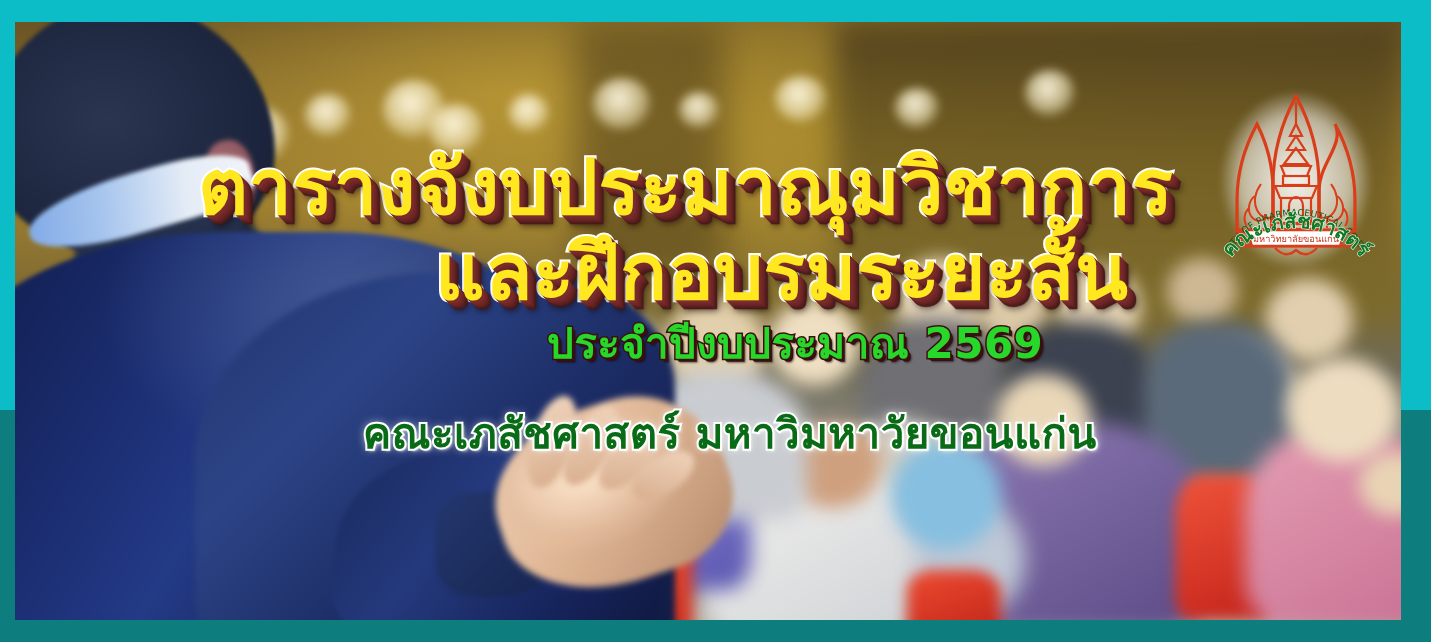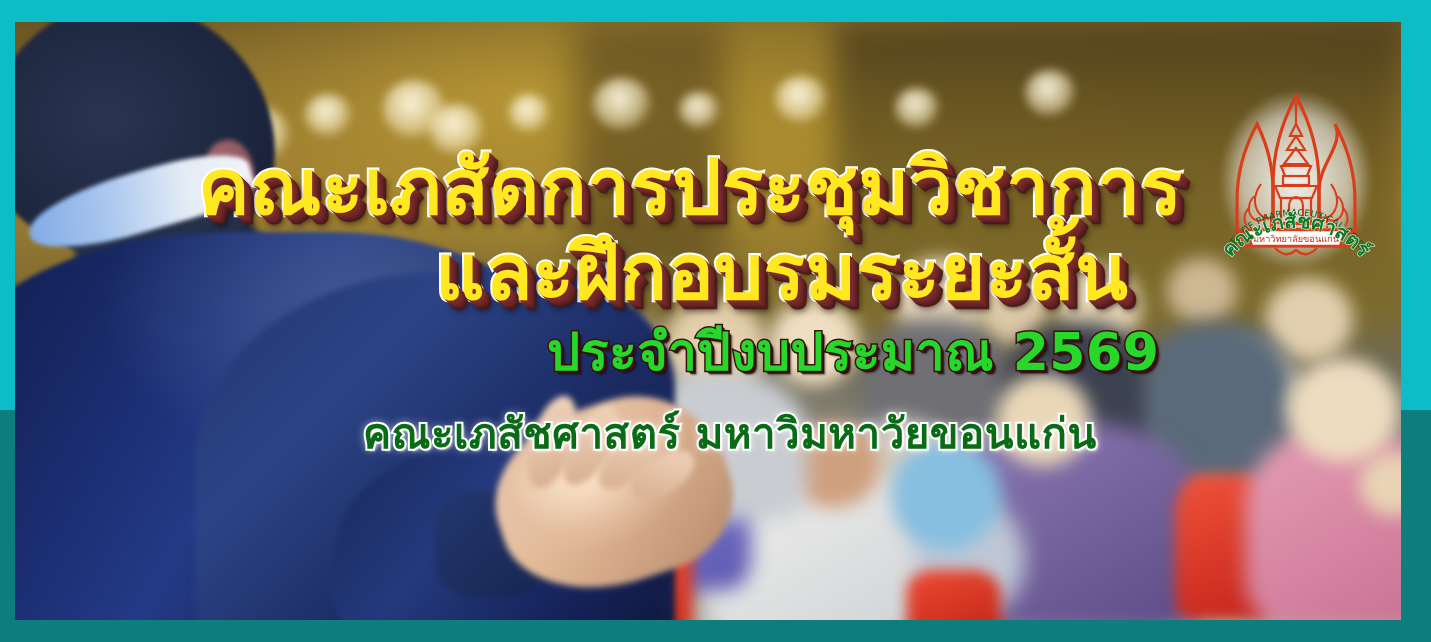--- a/index.html
+++ b/index.html
@@ -163,21 +163,21 @@
   
   .t-dgreen{
     color:#0a6b16;
     -webkit-text-stroke:4px #ffffff;
     paint-order:stroke fill;
     text-shadow:0 0 10px rgba(255,255,255,.9), 2px 2px 3px rgba(255,255,255,.8);
   }
 
   #line1{left:183px;top:104px;font-size:77px;}
   #line2{left:420px;top:189px;font-size:77px;}
-  #line3{left:532px;top:288px;font-size:52px;}
+  #line3{left:532px;top:288px;font-size:42px;}
   #line4{left:348px;top:378px;font-size:42px;}
 
   
   #logo{
     position:absolute;left:1196px;top:58px;width:170px;height:222px;
   }
   #logo .halo{
     position:absolute;left:0;top:0;width:170px;height:222px;
     background:radial-gradient(ellipse 58% 52% at 50% 45%, rgba(255,255,255,.92) 0%, rgba(255,255,255,.55) 55%, rgba(255,255,255,0) 78%);
     filter:blur(3px);
@@ -260,21 +260,21 @@
     <div class="lyr shoulder"></div>
     <div class="lyr shoulder2"></div>
     <div class="lyr arm"></div>
     <div class="lyr cuff"></div>
     <div class="lyr hand"></div>
     <div class="lyr finger" style="left:516px;top:372px;width:42px;height:96px;transform:rotate(18deg);"></div>
     <div class="lyr finger" style="left:556px;top:380px;width:40px;height:88px;transform:rotate(30deg);"></div>
     <div class="lyr finger" style="left:596px;top:396px;width:38px;height:80px;transform:rotate(44deg);"></div>
     <div class="lyr finger" style="left:630px;top:418px;width:36px;height:70px;transform:rotate(58deg);"></div>
 
-    <span class="tl t-yellow" id="line1">คณะเภสัดการประชุมวิชาการ</span>
+    <span class="tl t-yellow" id="line1">ตารางจังบประมาณุมวิชาการ</span>
 
     <span class="tl t-yellow" id="line2">และฝึกอบรมระยะสั้น</span>
 
     <span class="tl t-green" id="line3">ประจำปีงบประมาณ 2569</span>
 
     <span class="tl t-dgreen" id="line4">คณะเภสัชศาสตร์ มหาวิมหาวัยขอนแก่น</span>
 
     <div id="logo">
       <div class="halo"></div>
       <svg width="170" height="222" viewBox="0 0 170 222">

